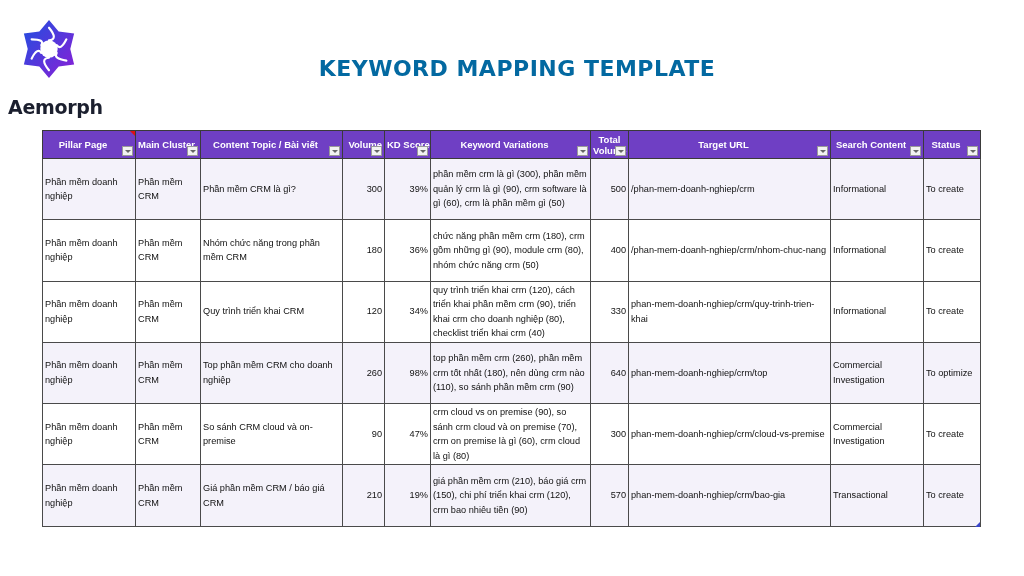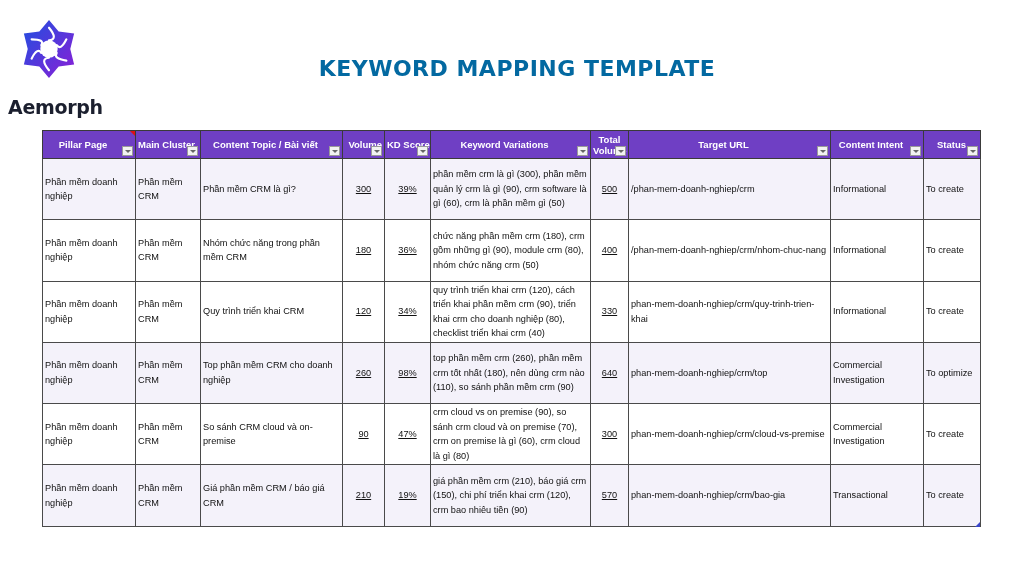--- a/index.html
+++ b/index.html
@@ -15,21 +15,21 @@
 
   table.grid { position: absolute; left: 42px; top: 130px; width: 938px; border-collapse: collapse; table-layout: fixed;
     font-family: "Liberation Sans", sans-serif; font-size: 9.2px; line-height: 14.6px; }
   table.grid th { background: #6f3fc4; color: #ffffff; font-weight: bold; font-size: 9.5px; height: 28px; border: 1px solid #3a3a3a;
     position: relative; text-align: center; padding: 0 14px 0 2px; line-height: 11px; }
   table.grid th .filter { position: absolute; right: 2px; bottom: 2px; width: 11px; height: 10px; background: #f2f2f2; border: 1px solid #9a9a9a; }
   table.grid th .filter::after { content: ""; position: absolute; left: 2px; top: 3px; border-left: 3px solid transparent; border-right: 3px solid transparent; border-top: 3px solid #666; }
   table.grid th .corner { position: absolute; right: 0; top: 0; width: 0; height: 0; border-top: 5px solid #e01010; border-left: 5px solid transparent; }
   table.grid td { border: 1px solid #4a4a4a; padding: 0 2px; vertical-align: middle; height: 61.3px; color: #111; }
   table.grid tr.band td { background: #f4f2fa; }
-  td.num { text-align: center; text-decoration: underline; }
+  td.num { text-align: right; }
   td.url { color: #2232e8; }
 
   .resize-handle { position: absolute; left: 975px; top: 522px; width: 0; height: 0; border-bottom: 5px solid #3a46c8; border-left: 5px solid transparent; }
 </style>
 </head>
 <body>
 
 <div class="logo">
   <svg class="logo-mark" viewBox="0 0 60 64">
     <defs>
@@ -63,22 +63,22 @@
   <thead>
     <tr>
       <th><span>Pillar Page</span><span class="corner"></span><span class="filter"></span></th>
       <th style="white-space:nowrap;overflow:hidden;text-align:right;"><span>Main Cluster</span><span class="filter"></span></th>
       <th><span>Content Topic / Bài viết</span><span class="filter"></span></th>
       <th style="white-space:nowrap;overflow:hidden;text-align:right;padding-right:2px;"><span>Volume</span><span class="filter"></span></th>
       <th style="white-space:nowrap;overflow:hidden;text-align:left;padding-right:2px;"><span>KD Score</span><span class="filter"></span></th>
       <th><span>Keyword Variations</span><span class="filter"></span></th>
       <th style="overflow:hidden;padding:0 2px;"><span>Total Volume</span><span class="filter"></span></th>
       <th><span>Target URL</span><span class="filter"></span></th>
-      <th><span>Content Intent</span><span class="filter"></span></th>
-      <th style="white-space:nowrap;overflow:hidden;text-align:right;"><span>Status</span><span class="filter"></span></th>
+      <th><span>Search Content</span><span class="filter"></span></th>
+      <th style="white-space:nowrap;overflow:hidden;text-align:center;"><span>Status</span><span class="filter"></span></th>
     </tr>
   </thead>
   <tbody>
     <tr class="band">
       <td>Phần mềm doanh nghiệp</td>
       <td>Phần mềm CRM</td>
       <td>Phần mềm CRM là gì?</td>
       <td class="num">300</td>
       <td class="num">39%</td>
       <td>phần mềm crm là gì (300), phần mềm quản lý crm là gì (90), crm software là gì (60), crm là phần mềm gì (50)</td>

